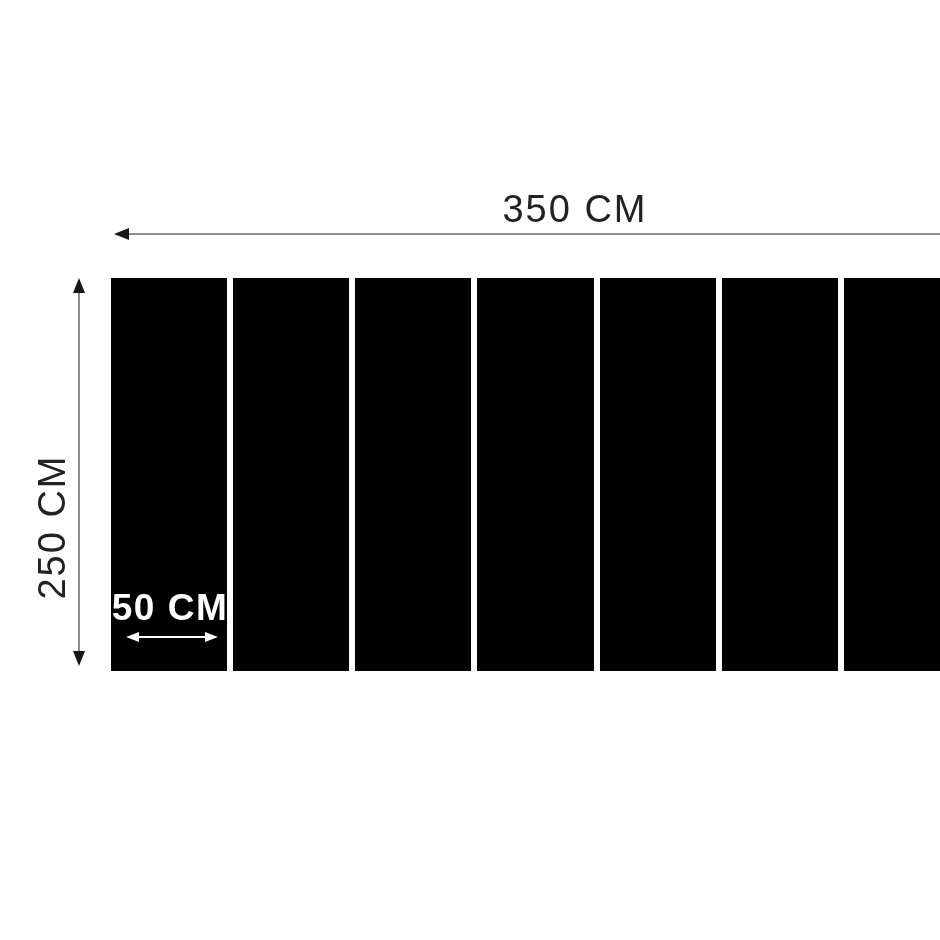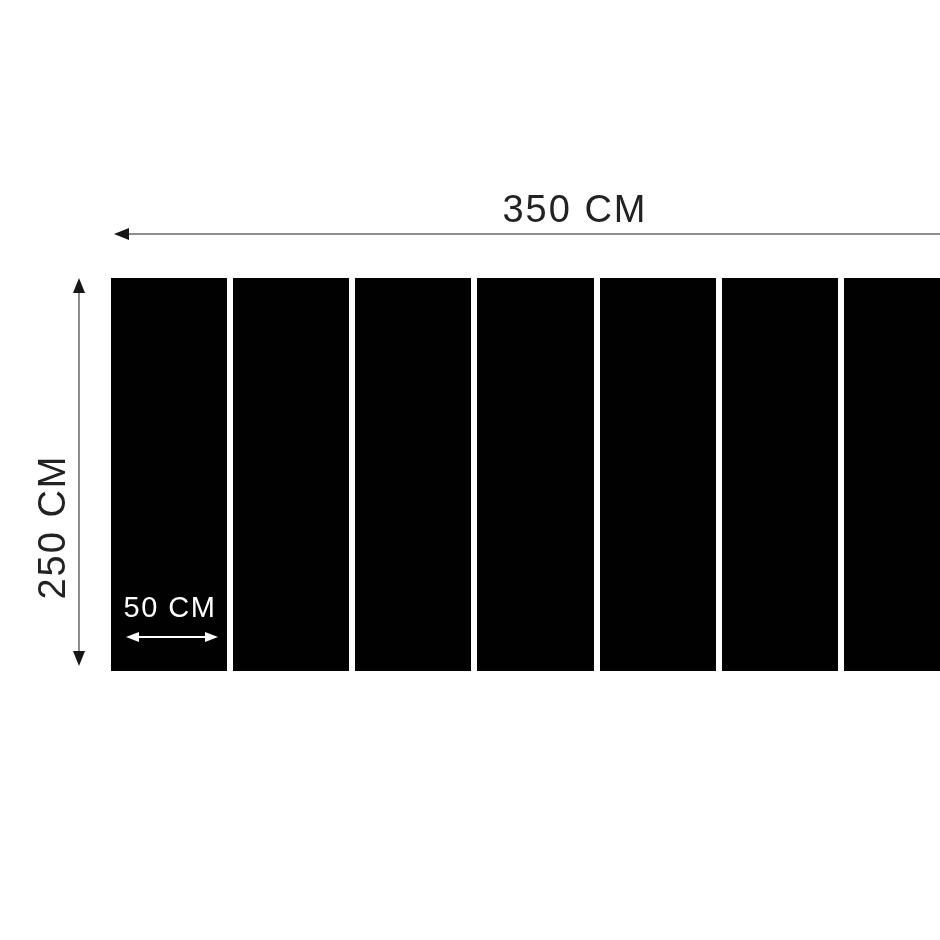--- a/index.html
+++ b/index.html
@@ -61,22 +61,22 @@
   .arrow-abs{position:absolute;display:block;}
   .arrow-top{left:87px;top:227px;}
   .arrow-left{left:45px;top:278px;}
   
   .panel-label{
     position:absolute;
     left:143px;
     top:607px;
     transform:translate(-50%,-50%);
     color:var(--panel-label);
-    font-size:29px;
-    font-weight:400;
+    font-size:37px;
+    font-weight:700;
     letter-spacing:1.5px;
     white-space:nowrap;
     line-height:1;
     z-index:2;
   }
   .arrow-panel{left:99px;top:630px;z-index:2;}
 </style>
 </head>
 <body>
 

